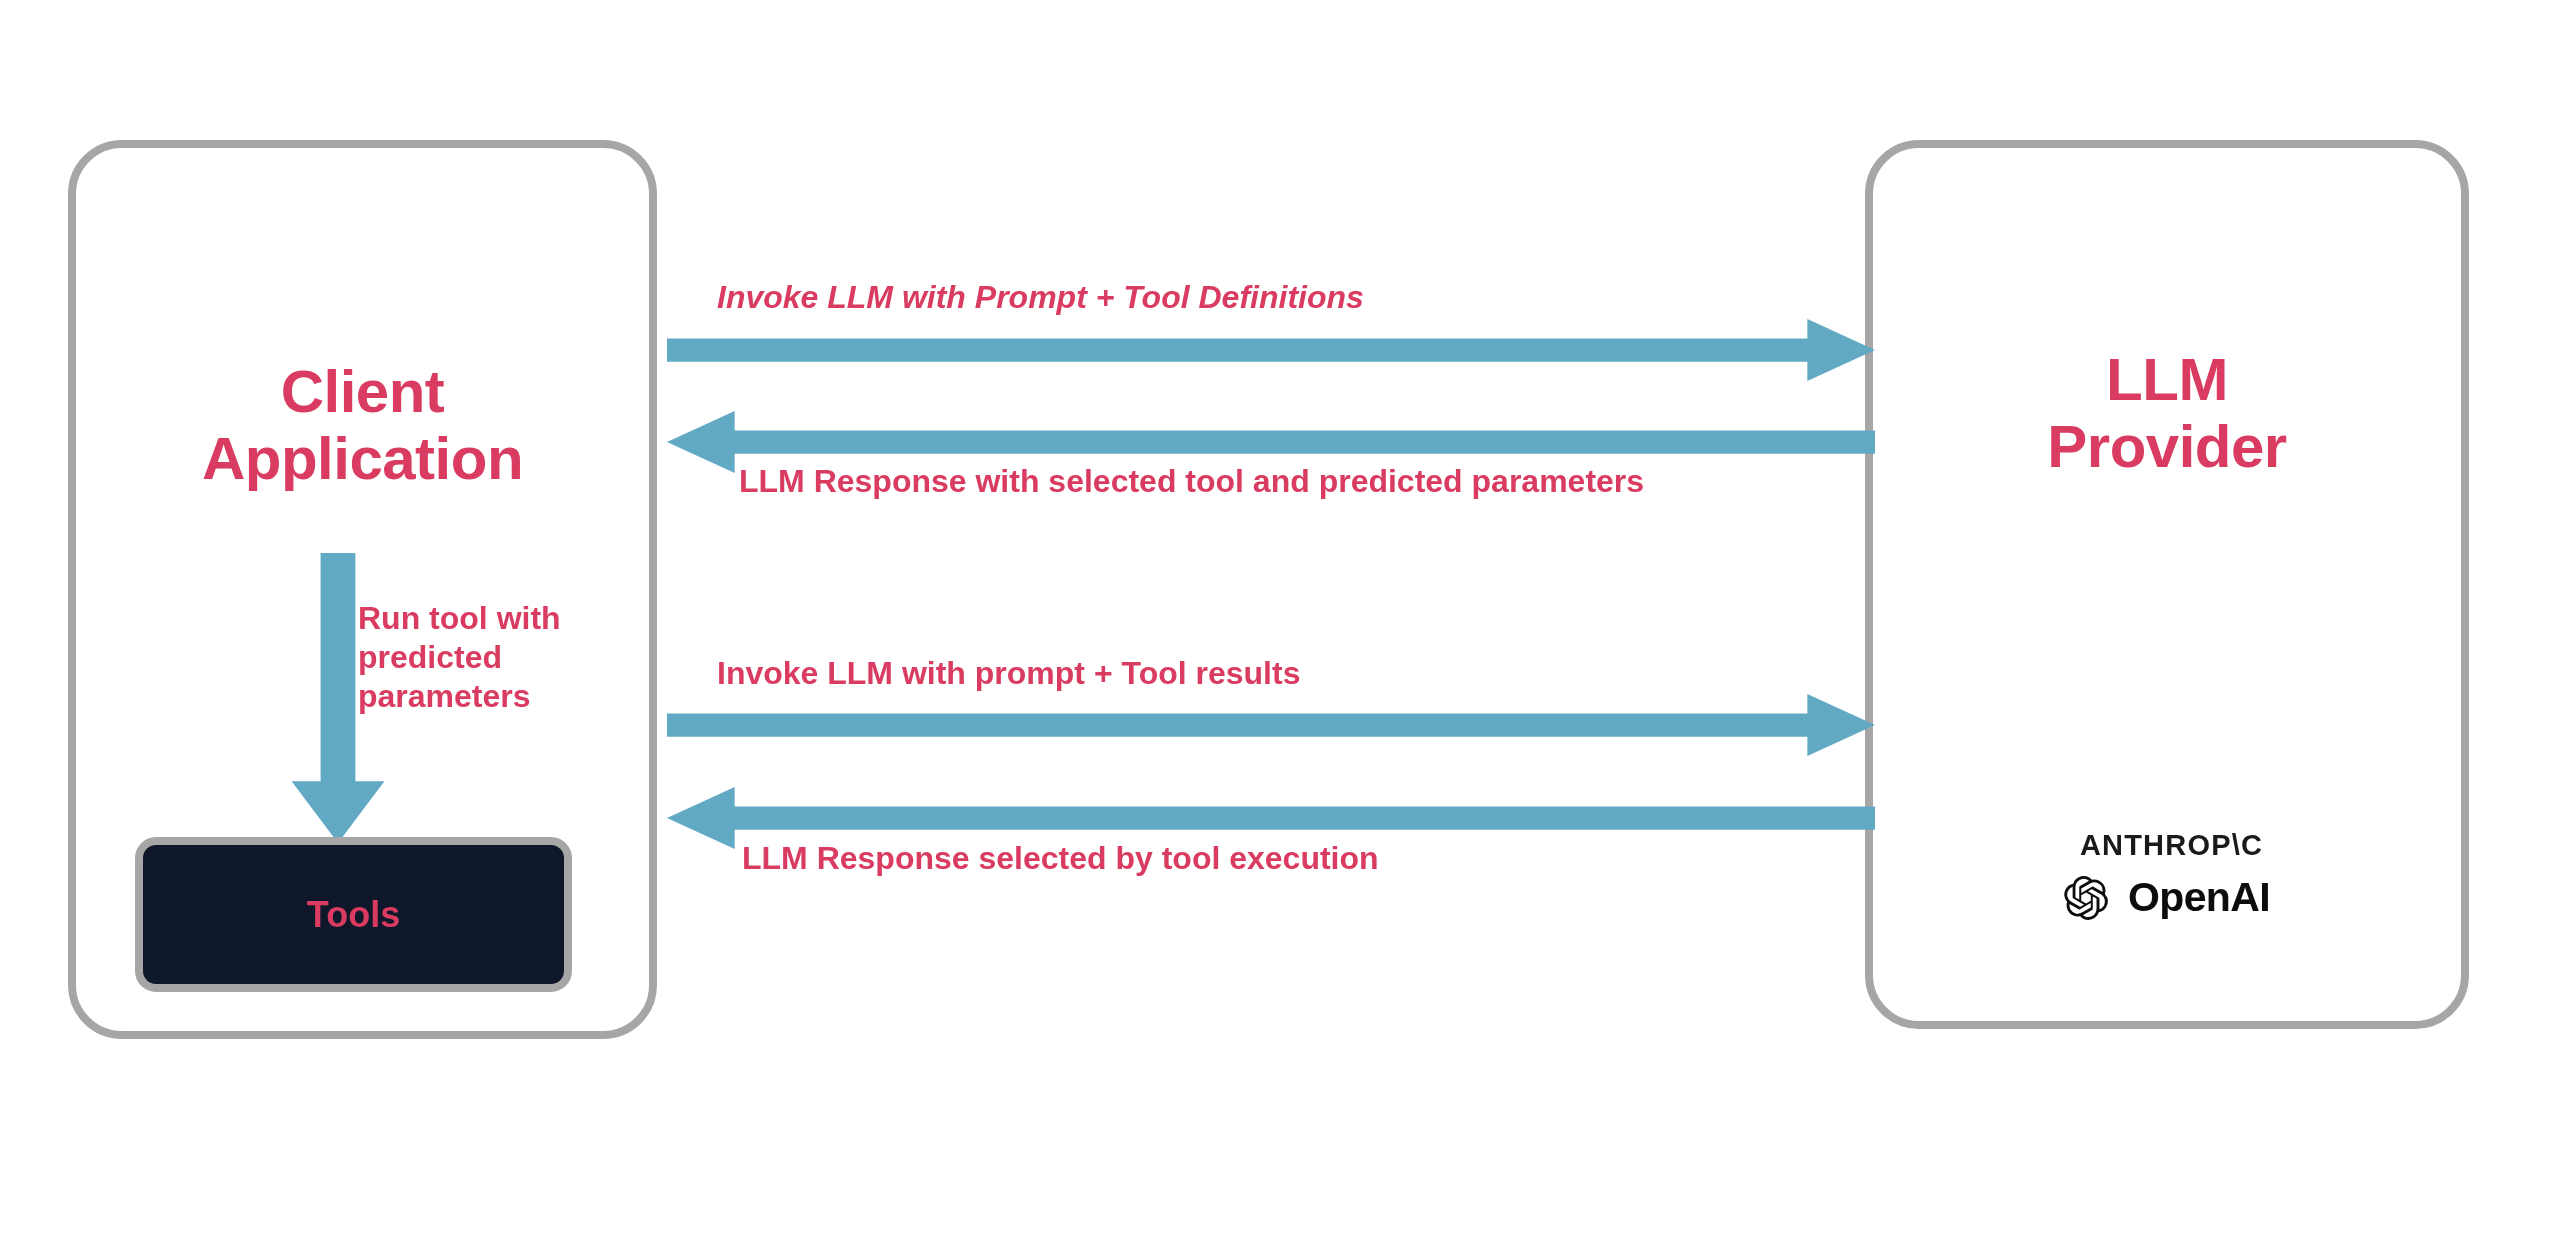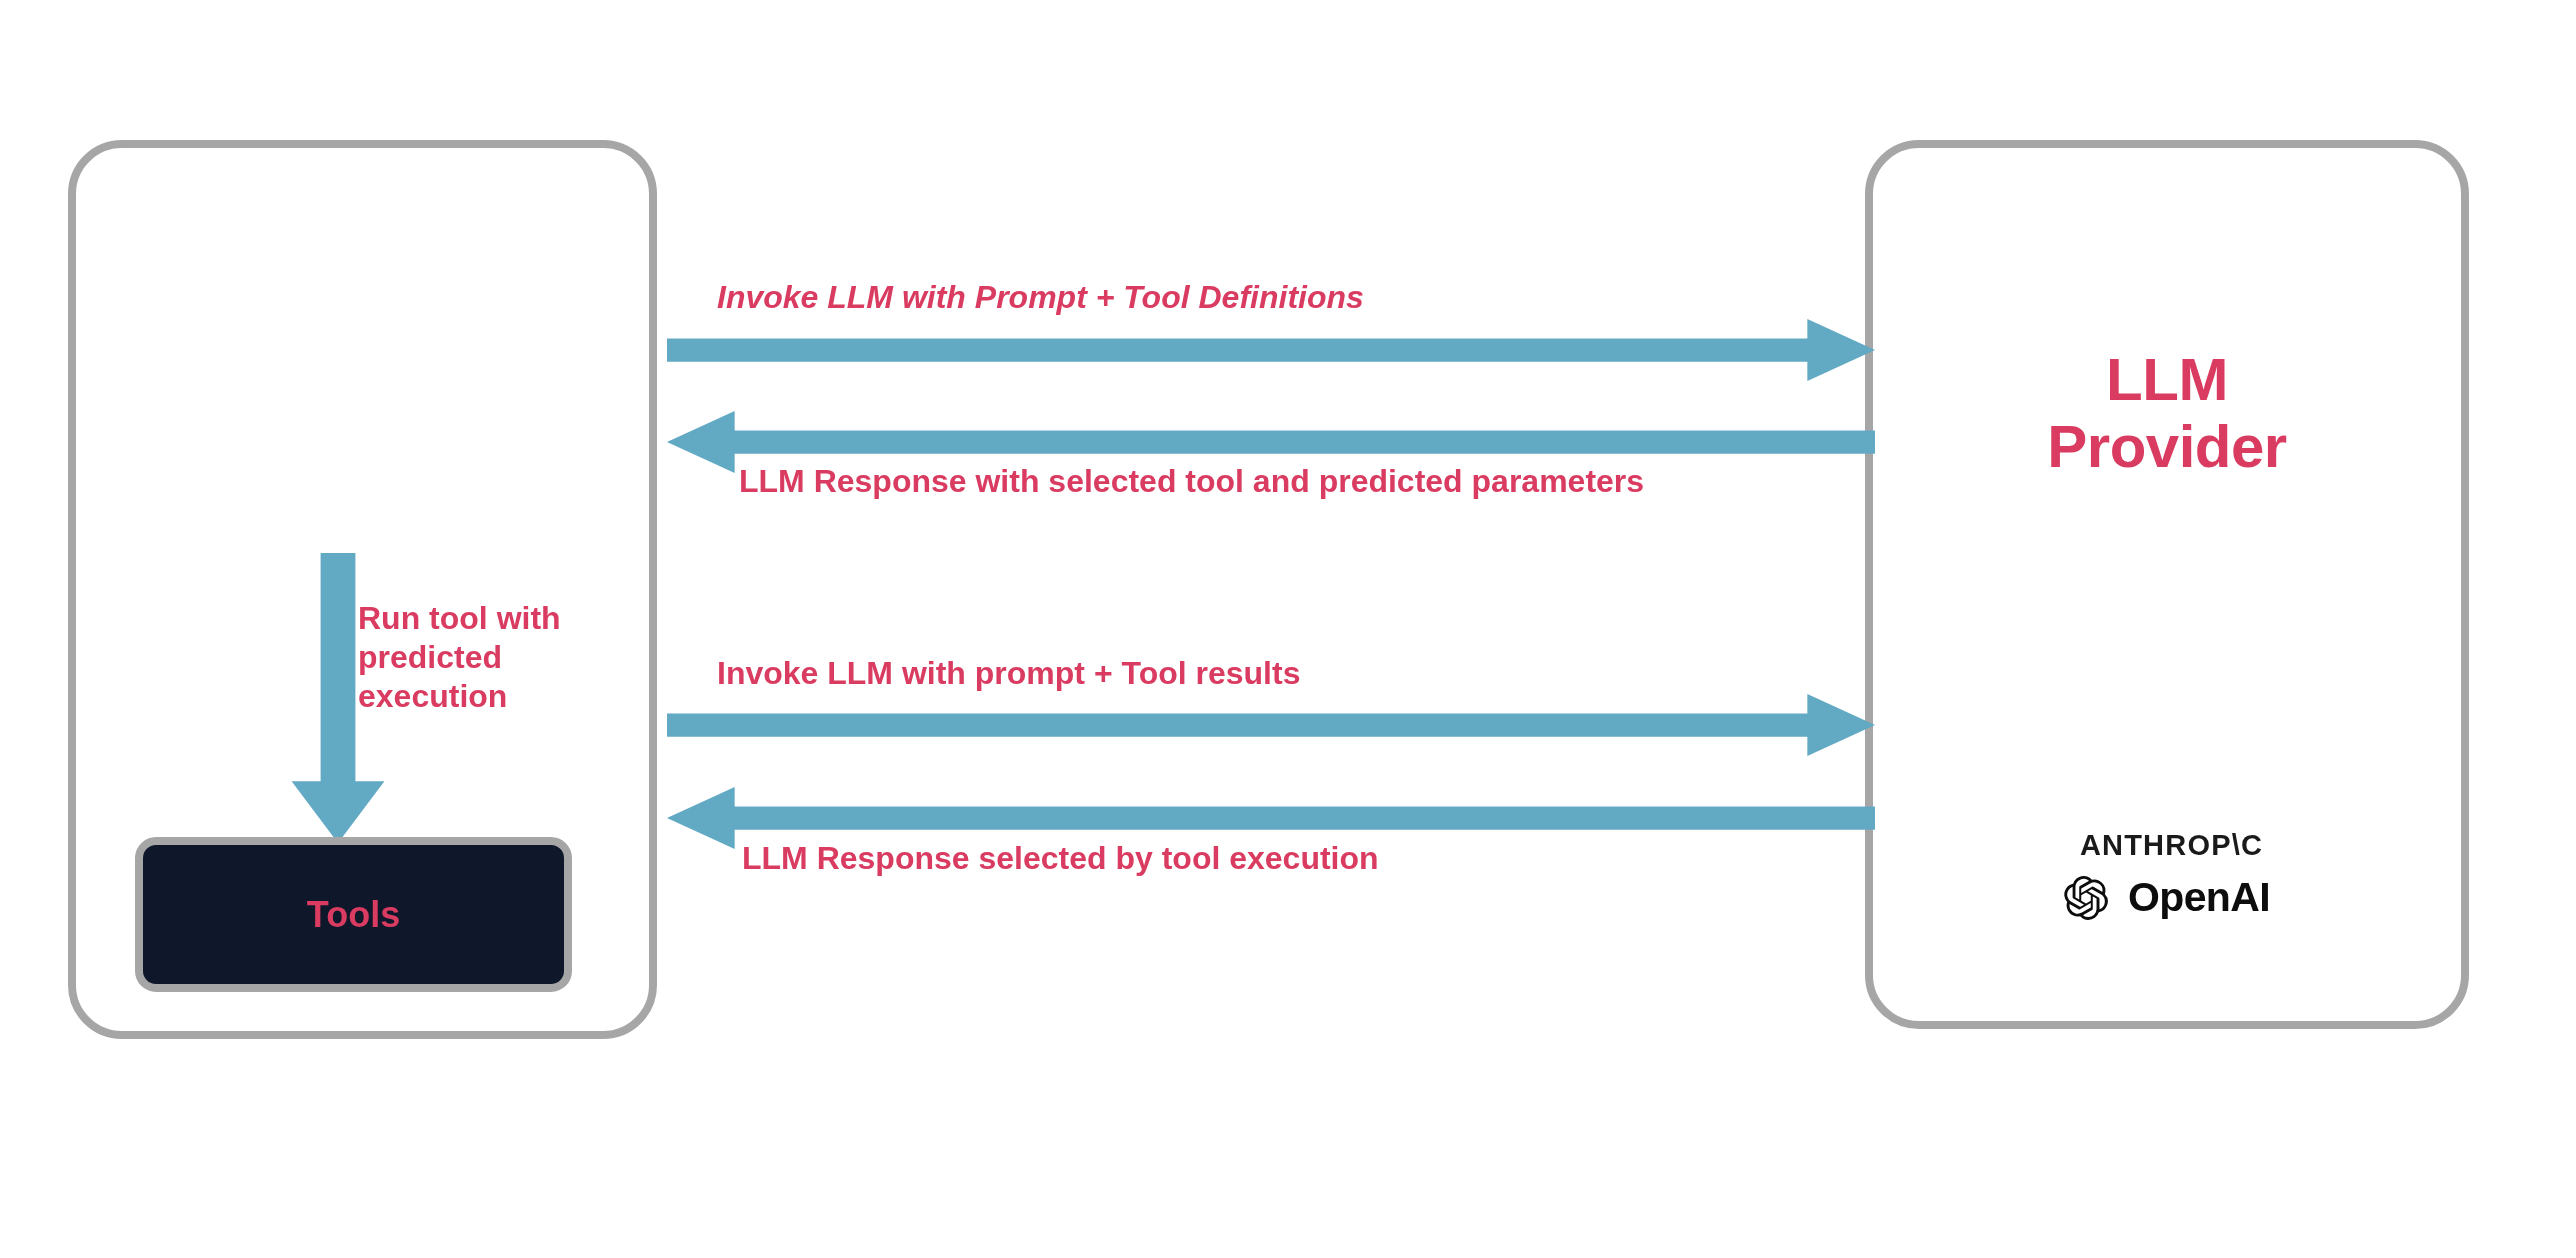--- a/index.html
+++ b/index.html
@@ -155,28 +155,30 @@
     font-size: 32px;
   }
 </style>
 </head>
 <body>
 
 <div id="canvas">
 
   <div class="node-box" id="client-box"></div>
 
+  <div class="node-title" id="client-title">Client
+Application</div>
 
   <svg class="flow-arrow" id="arrow-run-tool" style="left:280px; top:553px; width:116px; height:290px;" viewBox="0 0 120 300">
     <polygon points="42,0 78,0 78,236 108,236 60,300 12,236 42,236" fill="#62a9c4"></polygon>
   </svg>
 
   <div class="msg-label" id="label-run-tool">Run tool with
 predicted
-execution</div>
+parameters</div>
 
   <div class="inner-box" id="tools-box">
     <span id="tools-label">Tools</span>
   </div>
 
   <div class="node-box" id="llm-box"></div>
 
   <div class="node-title" id="llm-title">LLM
 Provider</div>
 

